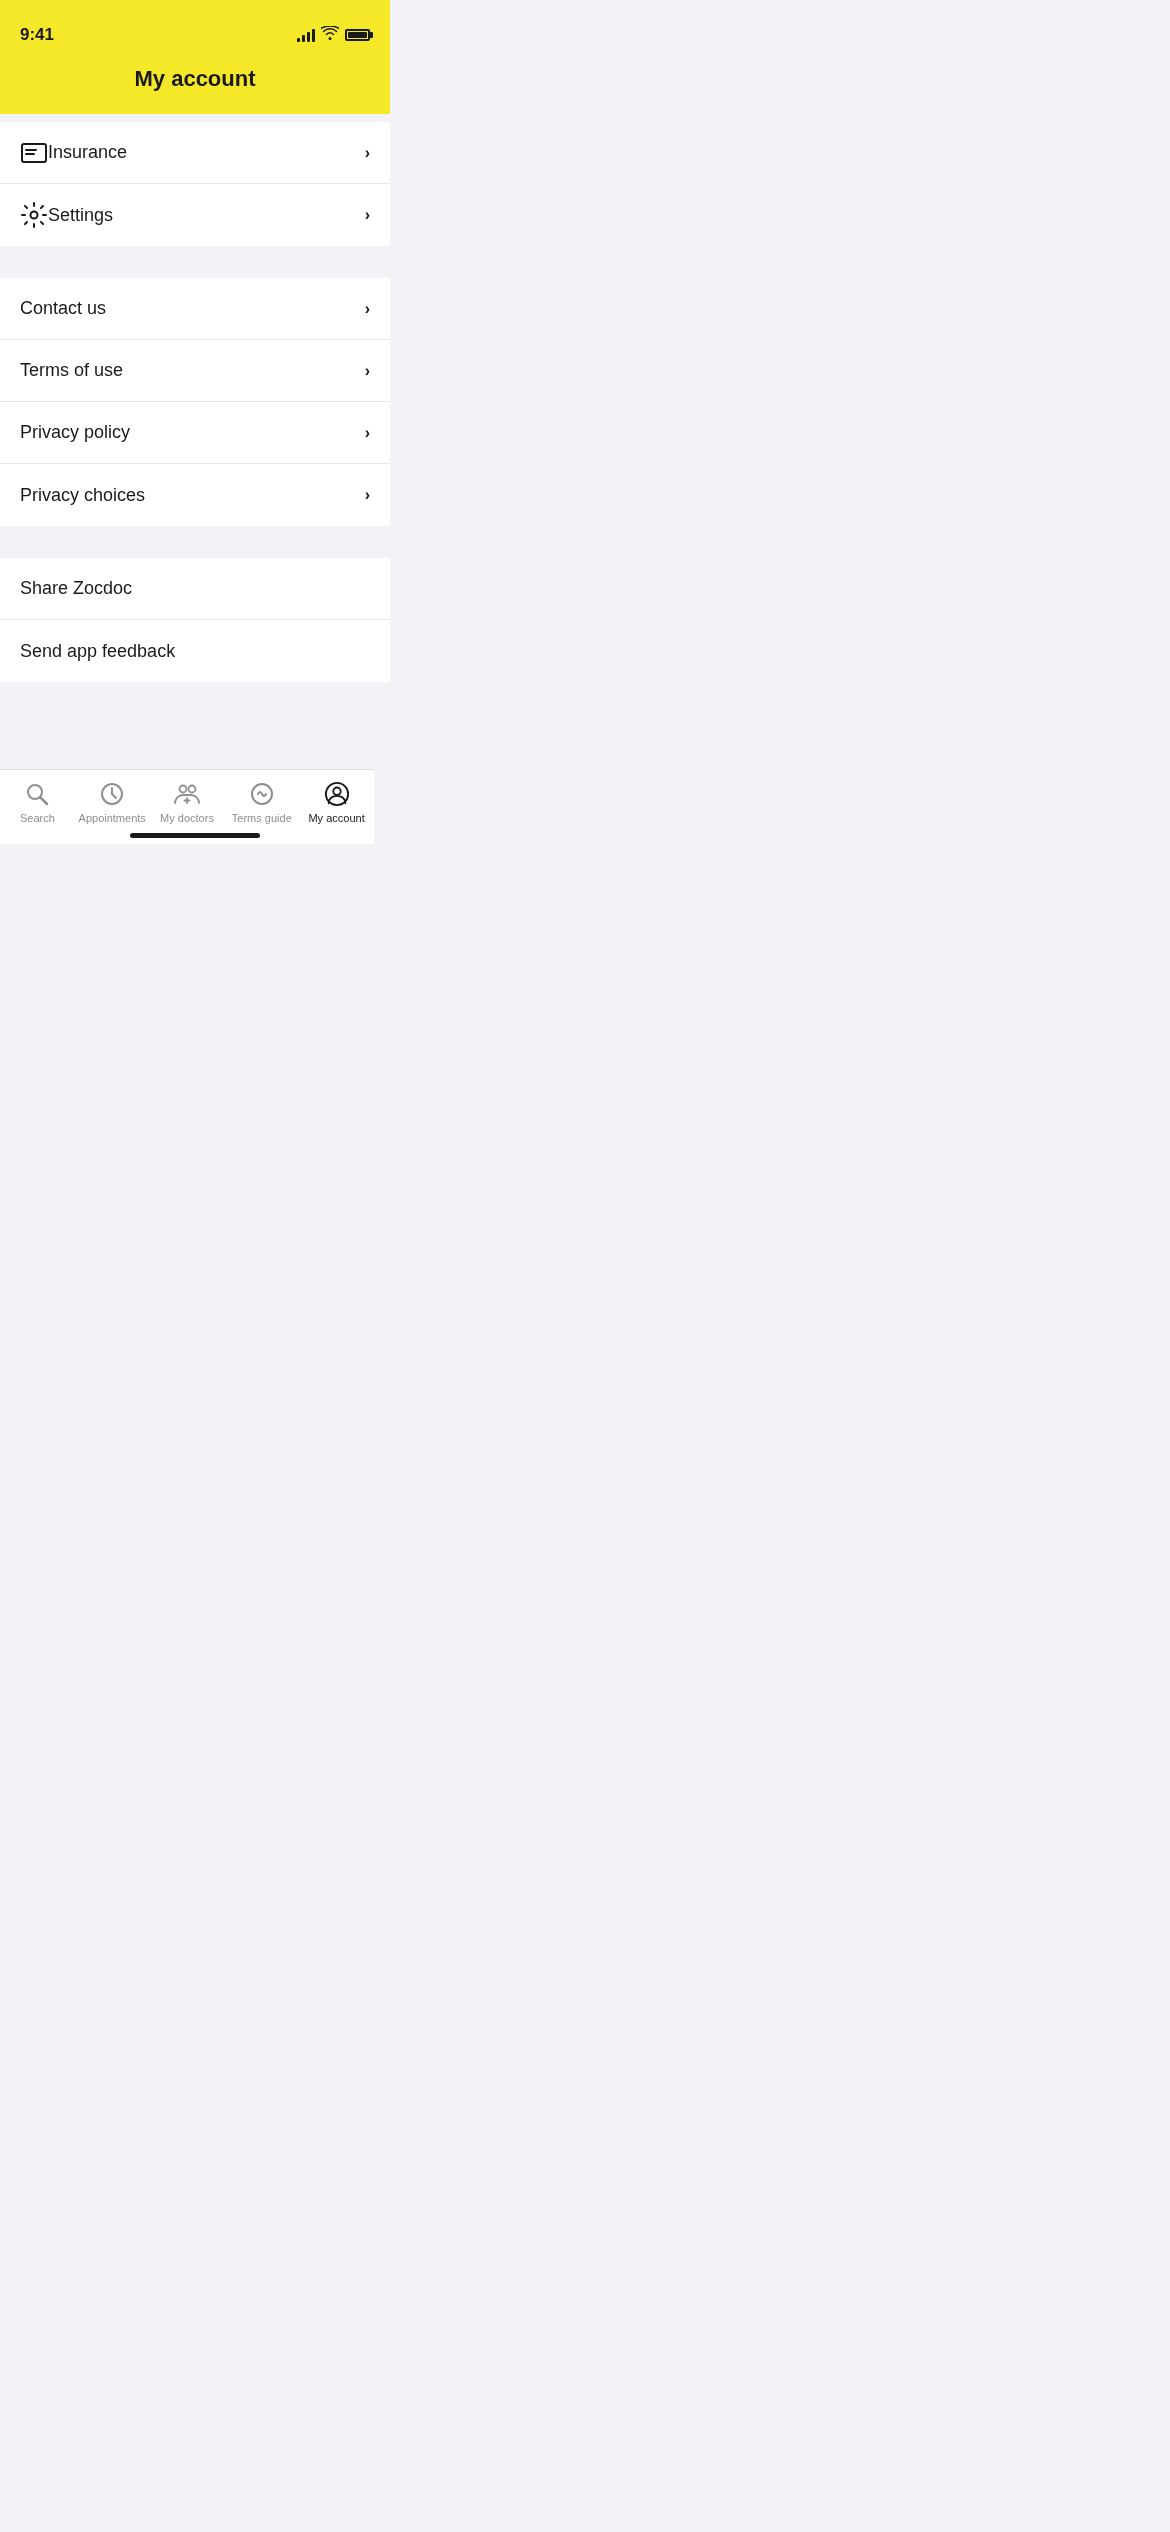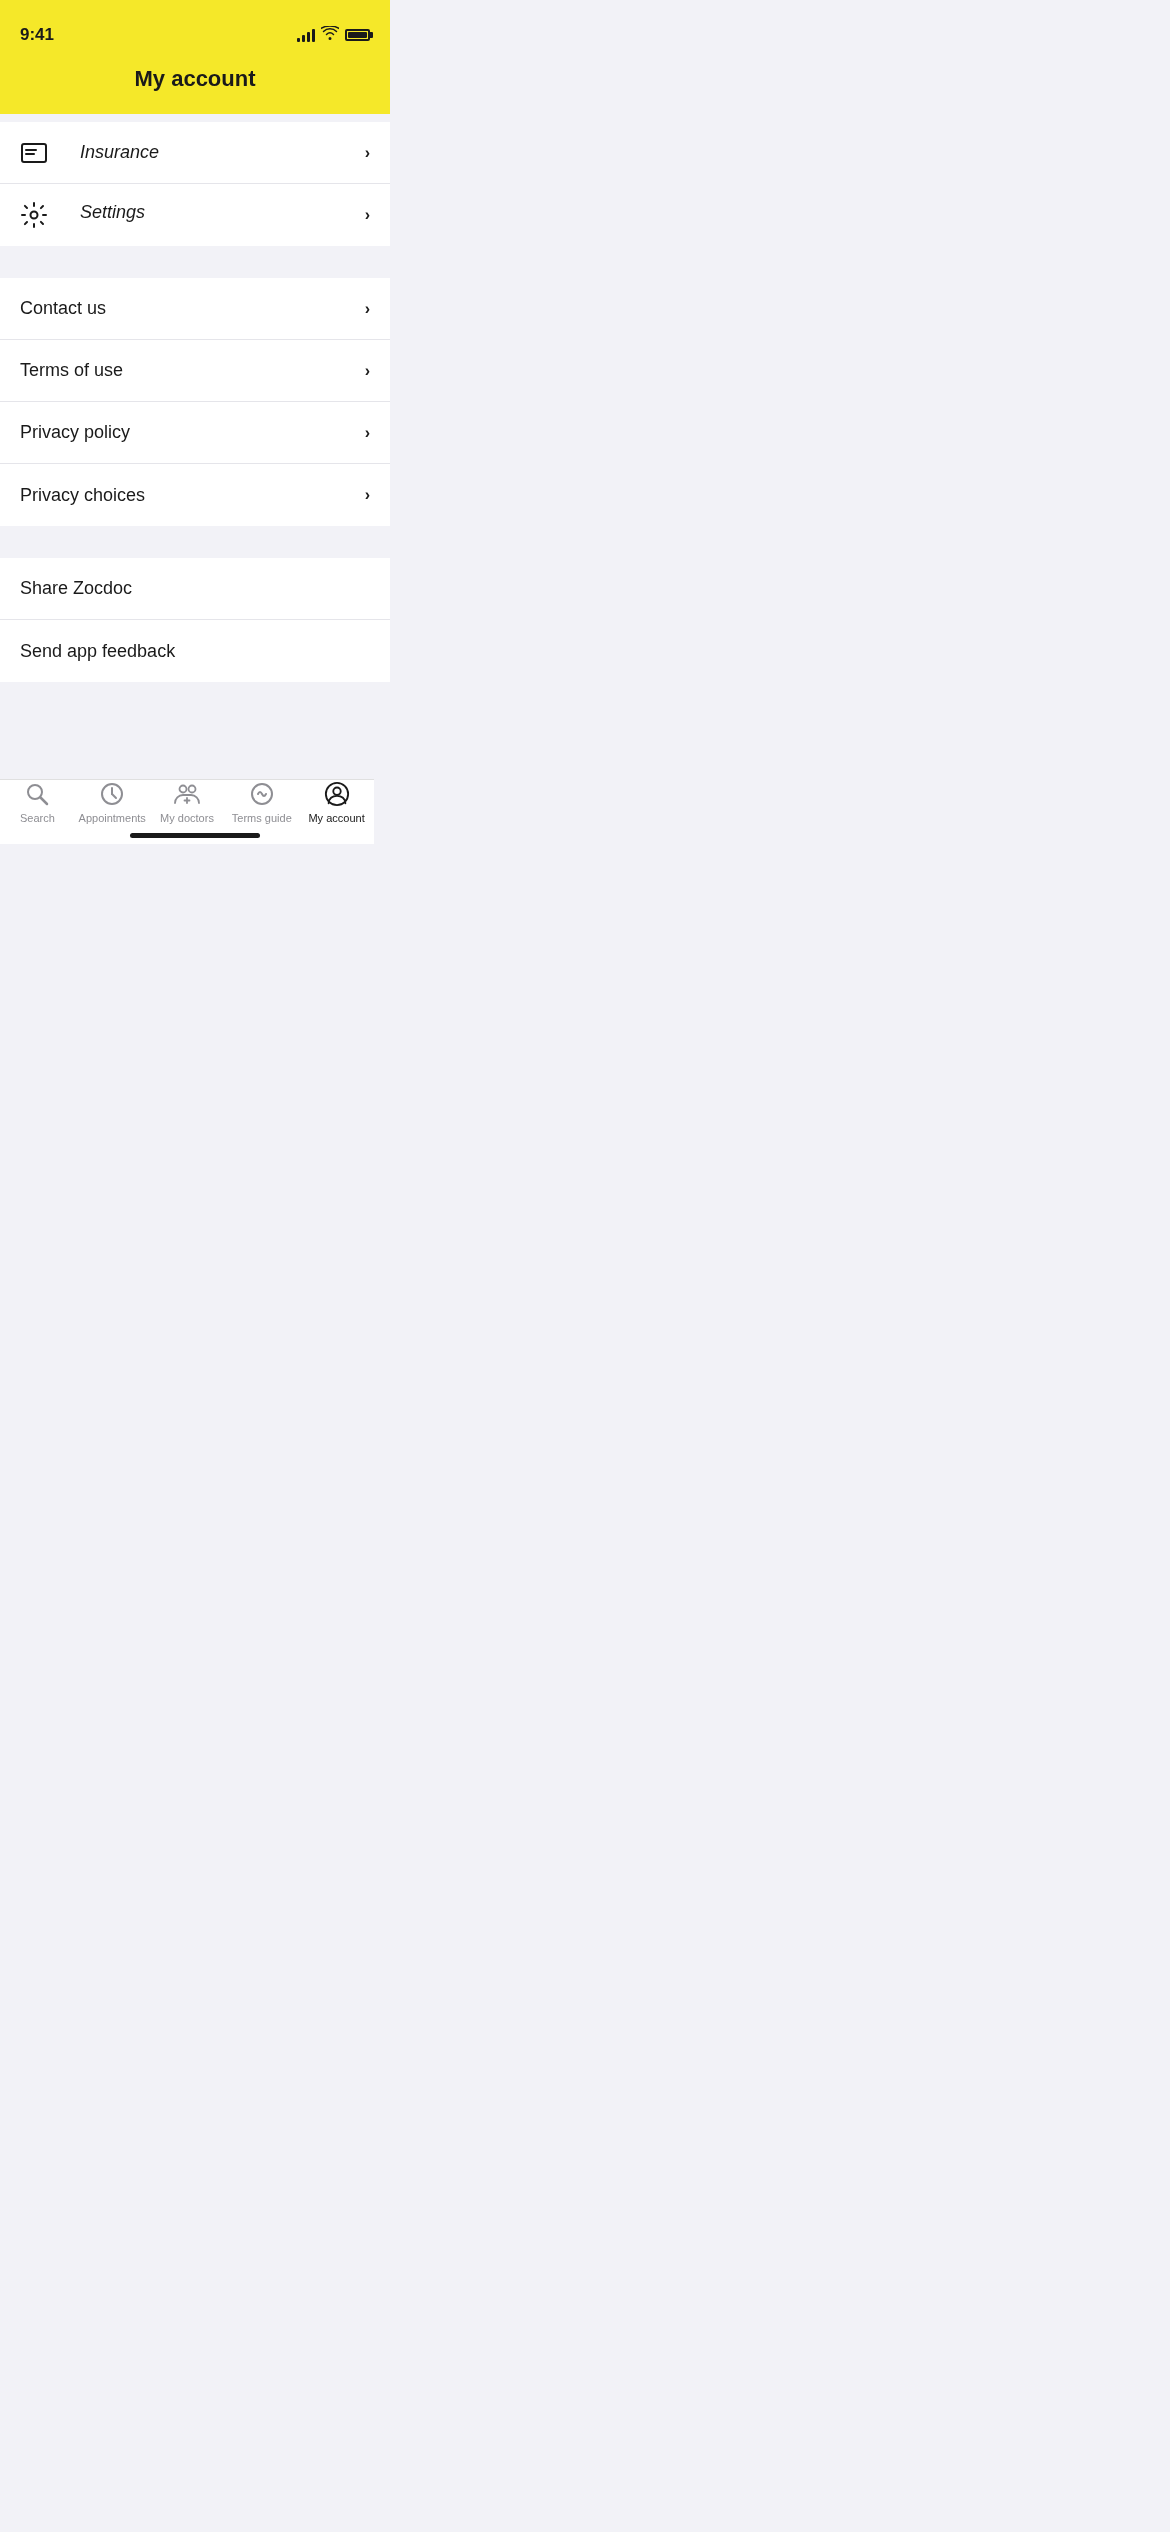--- a/index.html
+++ b/index.html
@@ -118,22 +118,22 @@
       cursor: pointer;
       min-height: 62px;
     }
 
     .menu-item:last-child {
       border-bottom: none;
     }
 
     .menu-item-left {
       display: flex;
-      gap: 32px;
-      font-style: italic;
+      align-items: center;
+      gap: 0;
     }
 
     .menu-item-icon {
       width: 28px;
       display: flex;
       align-items: center;
       justify-content: center;
       flex-shrink: 0;
     }
 
@@ -162,20 +162,21 @@
     
     .tab-bar {
       position: absolute;
       bottom: 0;
       left: 0;
       right: 16px;
       background: #ffffff;
       border-top: 1px solid #e0e0e0;
       display: flex;
       align-items: flex-start;
+      padding-top: 10px;
       padding-bottom: 20px;
     }
 
     .tab-item {
       flex: 1;
       display: flex;
       flex-direction: column;
       align-items: center;
       gap: 4px;
       cursor: pointer;

